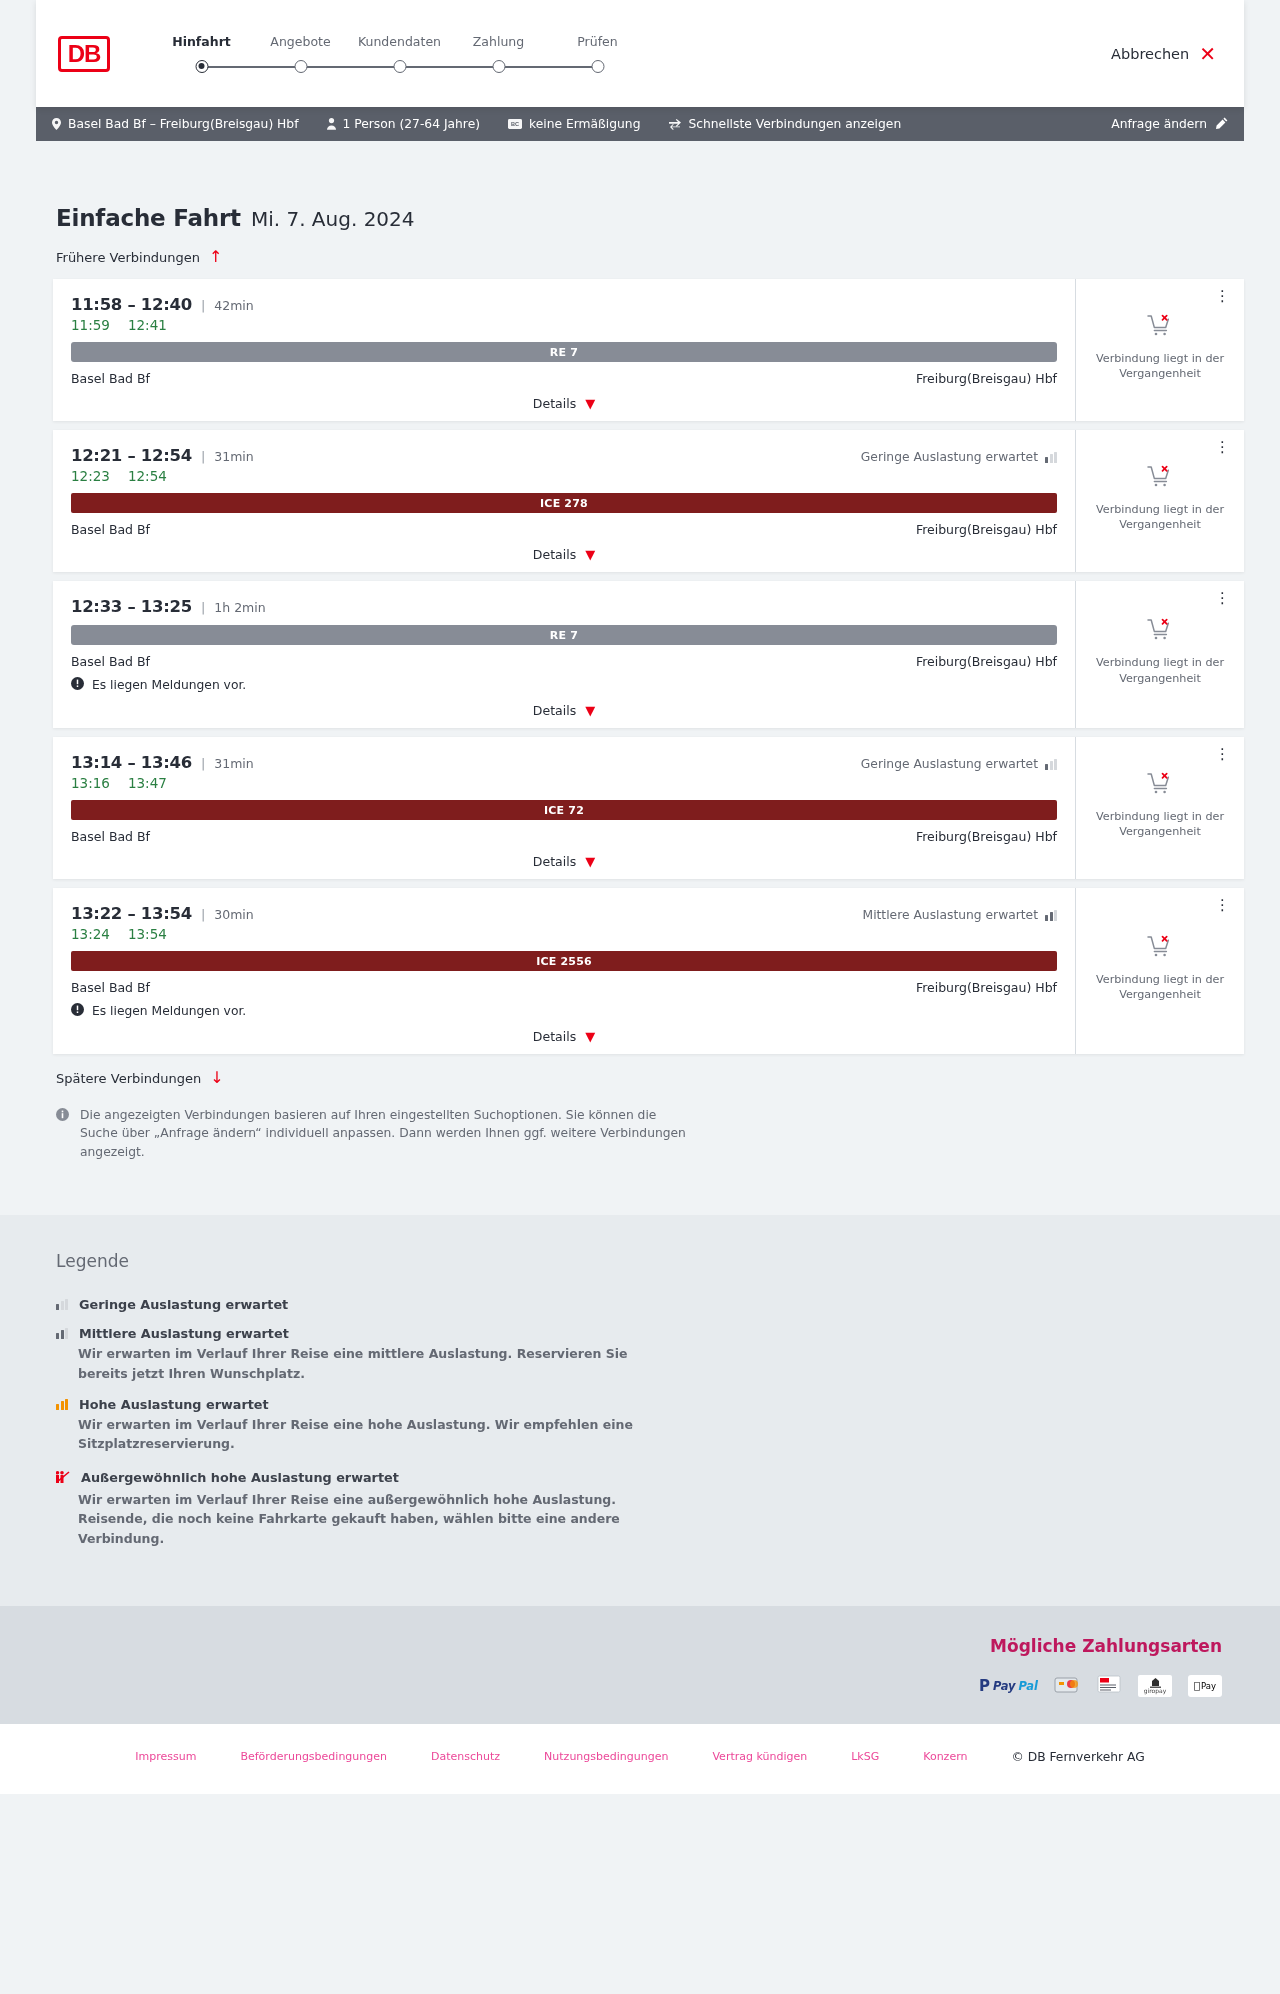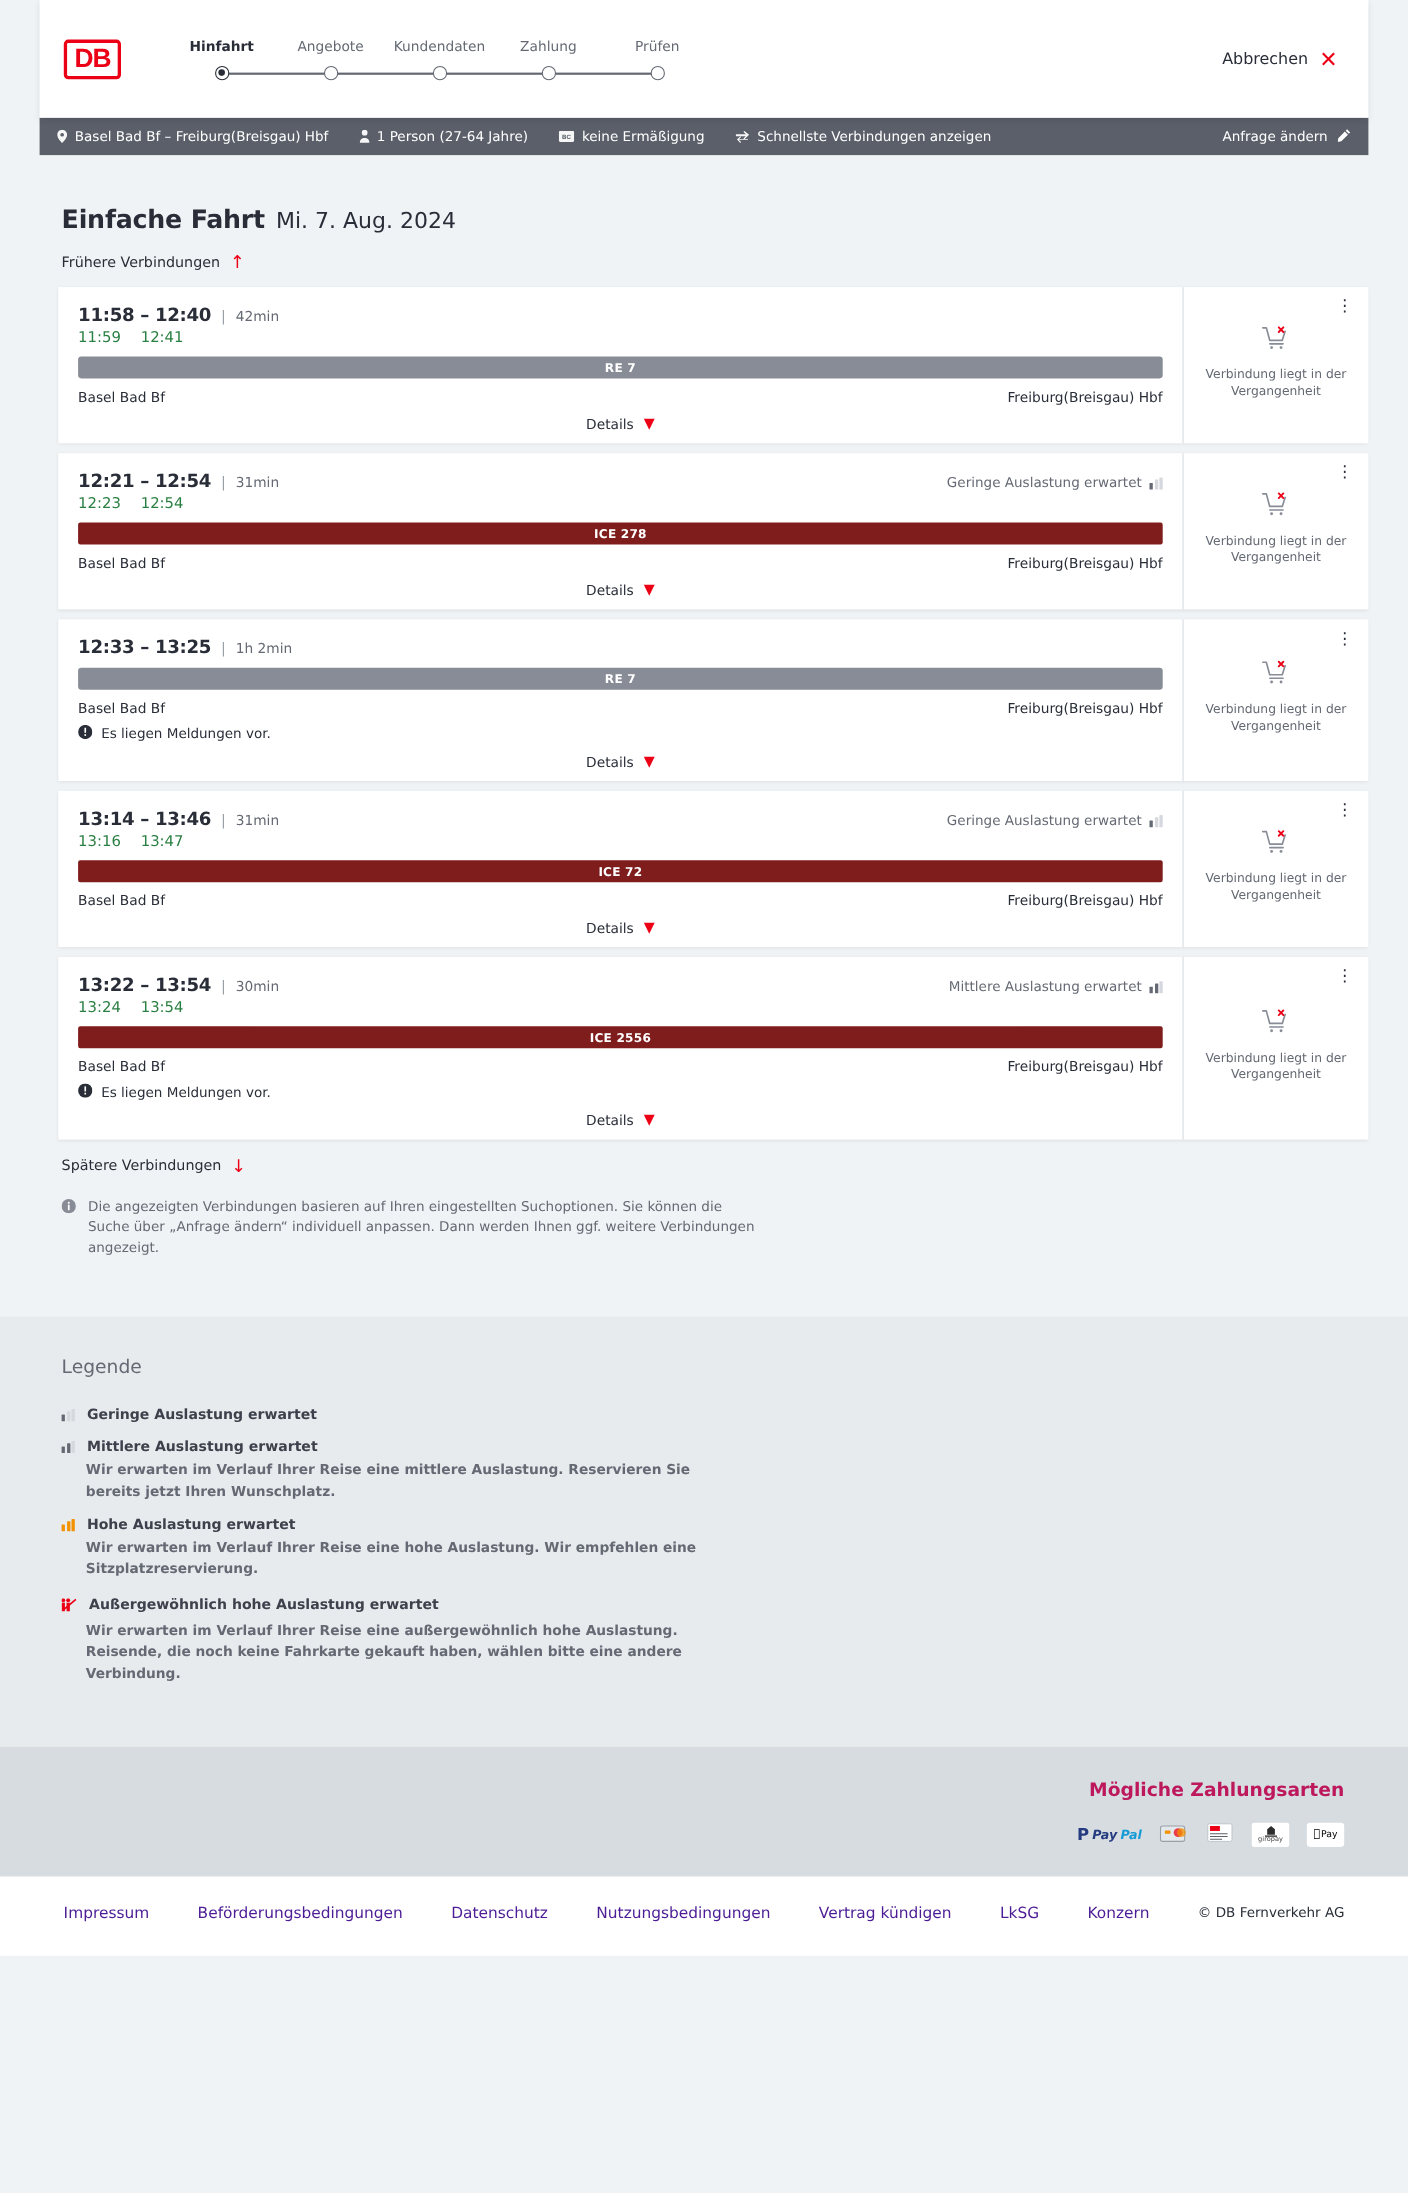--- a/index.html
+++ b/index.html
@@ -100,21 +100,21 @@
     white-space: nowrap;
     cursor: pointer;
   }
   .sb-item .gi { opacity: .95; display:flex; align-items:center; }
   .sb-right { margin-left: auto; display: flex; align-items: center; gap: 9px; cursor: pointer; }
 
   
   .main { padding: 0 36px; }
   .title-row {
     display: flex; align-items: baseline; gap: 10px;
-    margin-top: 46px; margin-left: 20px;
+    margin-top: 64px; margin-left: 20px;
   }
   .title-main { font-size: 23px; font-weight: bold; letter-spacing: -.2px; }
   .title-date { font-size: 20px; color: #282d37; }
   .nav-link {
     display: flex; align-items: center; gap: 9px;
     margin-left: 20px; margin-top: 18px;
     font-size: 13px; color: #282d37; cursor: pointer; text-align: right;
   }
   .arrow { color: #ec0016; font-size: 16px; line-height: 1; }
 
@@ -239,21 +239,21 @@
   }
 
   
   .footer {
     background: #fff;
     padding: 26px 0 30px 0;
     display: flex; justify-content: center;
     gap: 0;
   }
   .footer a {
-    font-size: 14px; color: #4c1d95;
+    font-size: 11px; color: #ec4899;
     text-decoration: none; padding: 0 22px;
     cursor: pointer;
     text-align: right;
   }
   .footer .copy { font-size: 12.3px; color: #282d37; padding: 0 22px; }
 </style>
 </head>
 <body>
 
 <div class="page-wrap">

